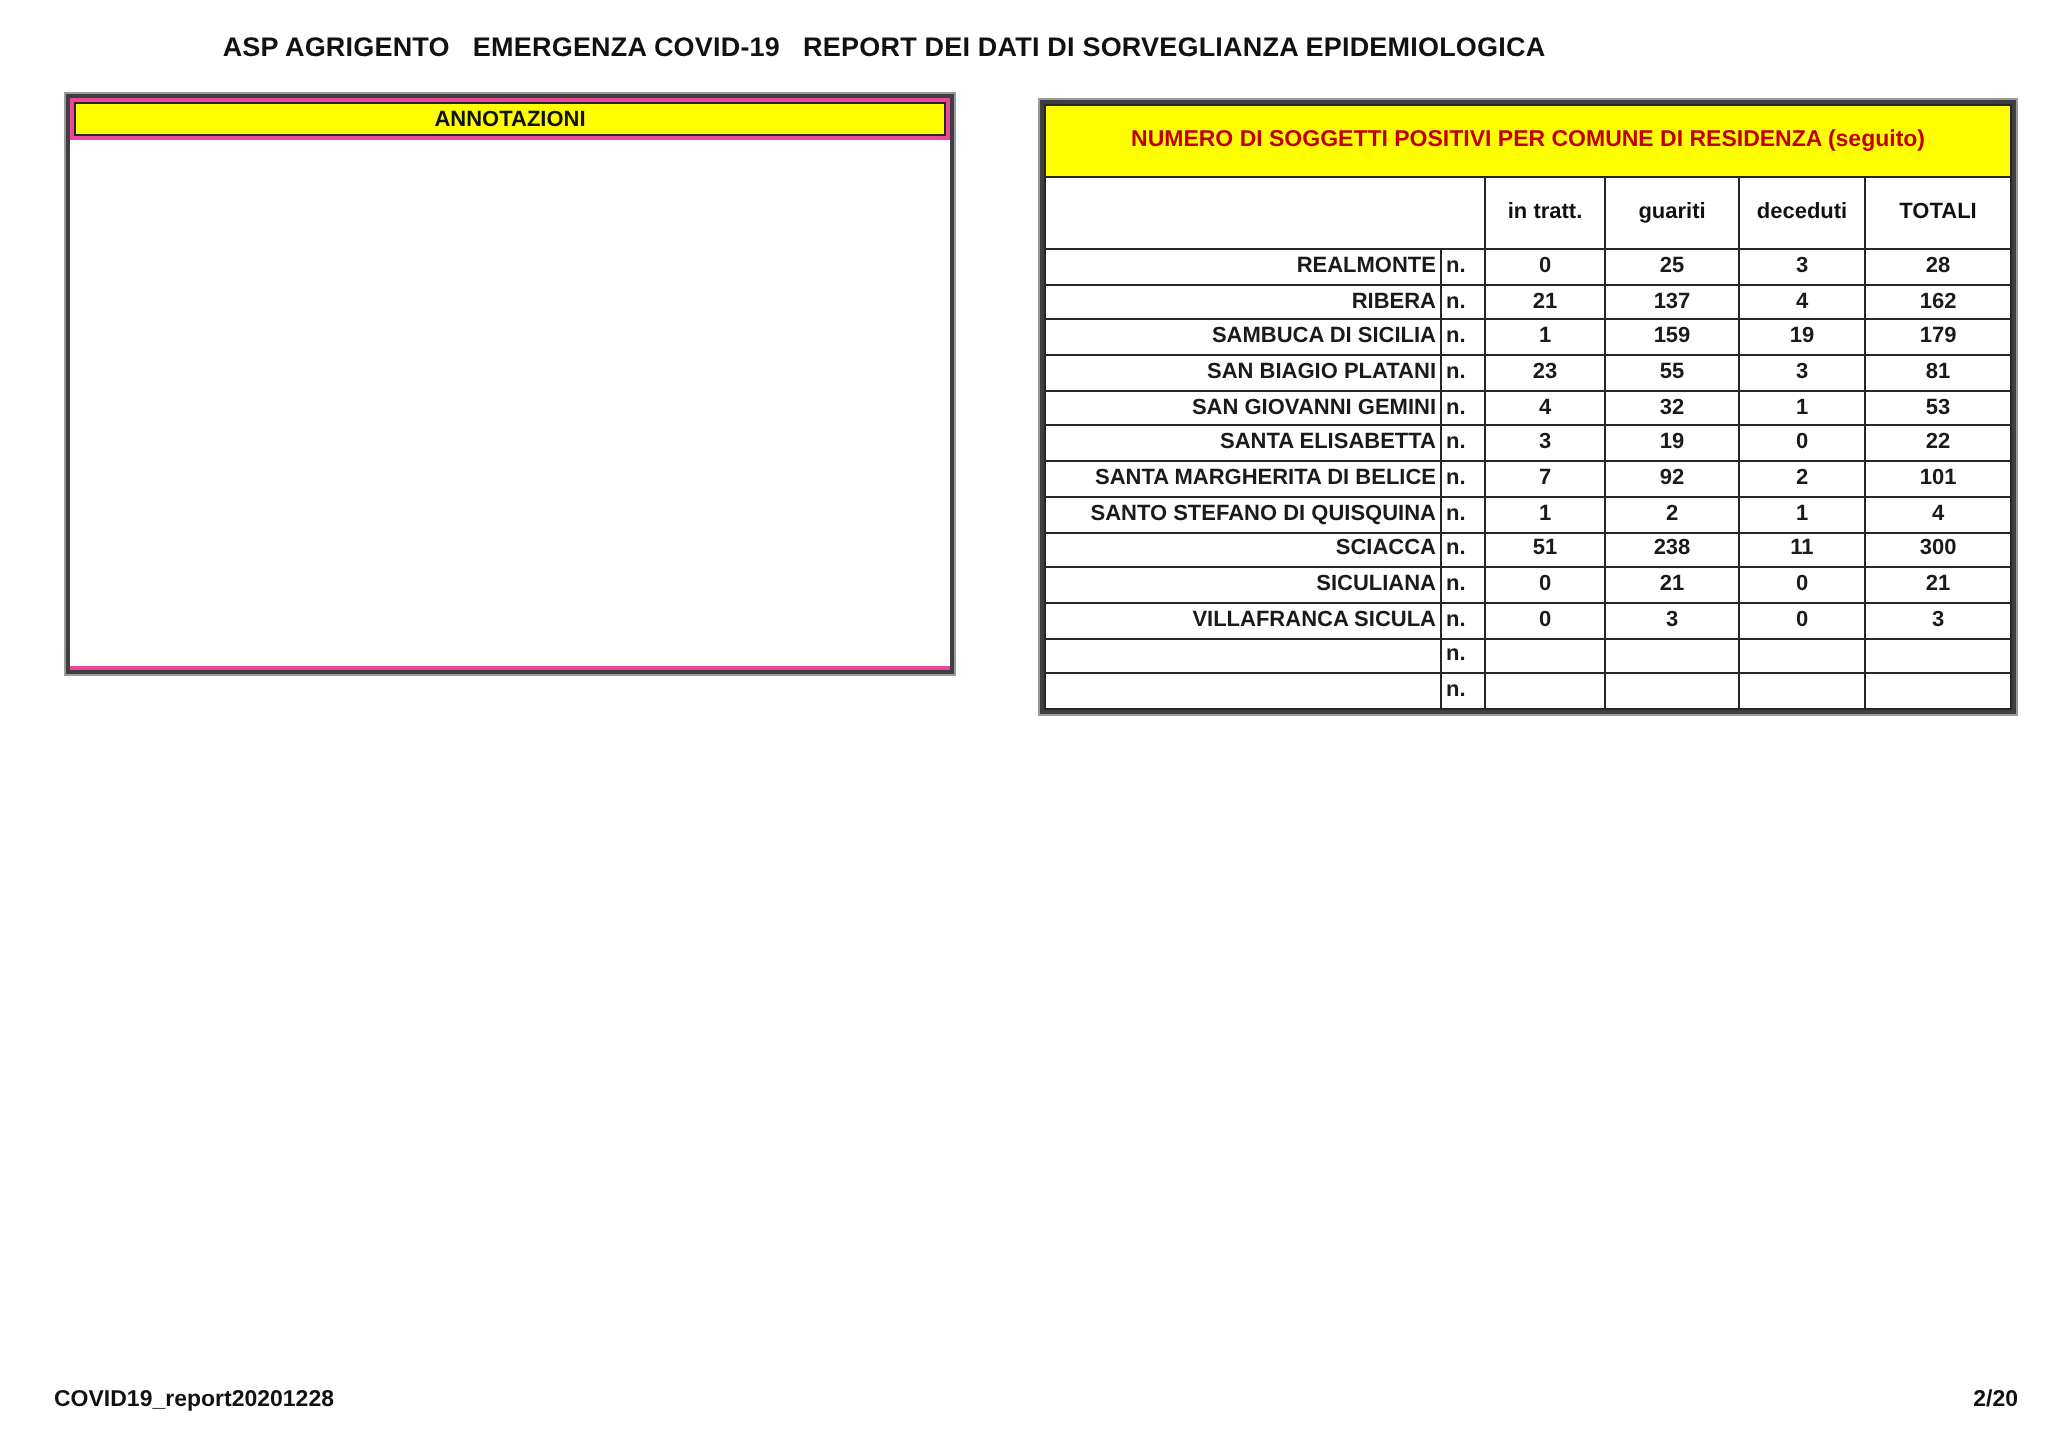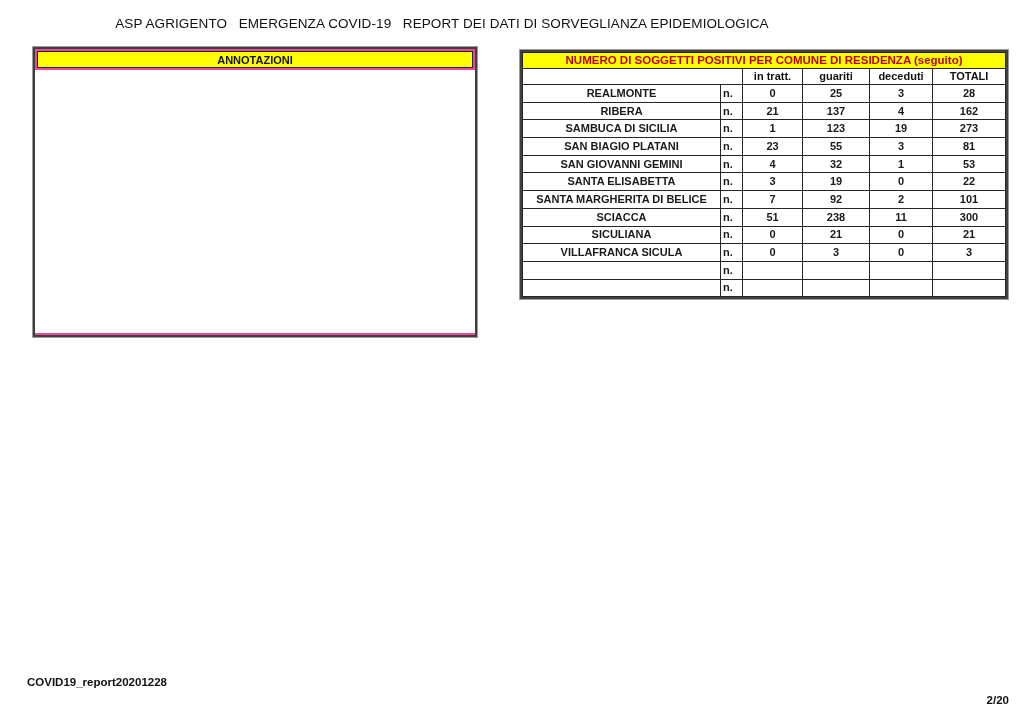--- a/index.html
+++ b/index.html
@@ -9,21 +9,21 @@
     position: relative;
     font-family: "Liberation Sans", sans-serif;
     color: #1a1a1a;
     overflow: hidden;
   }
   .page-title {
     position: absolute;
     top: 16px; left: 0; width: 884px;
     text-align: center;
     font-size: 13.5px;
-    font-weight: normal;
+    font-weight: bold;
     letter-spacing: 0.1px;
     white-space: pre;
     color: #111111;
   }
 
   
   .anno-box {
     position: absolute;
     left: 33px; top: 47px;
     width: 444px; height: 290px;
@@ -59,36 +59,36 @@
   th, td {
     border: 1px solid #262626;
     font-weight: bold;
     font-size: 11px;
     line-height: 1;
     vertical-align: middle;
     overflow: hidden;
     white-space: nowrap;
   }
   tr { height: 17.7px; }
-  tr.title-row, tr.colhead-row { height: 16px; }
+  tr.title-row, tr.colhead-row { height: 36px; }
   .t-title {
     background: #ffff00;
     color: #c00000;
     font-size: 11.5px;
     text-align: center;
   }
   .colhead-row th { text-align: center; color: #111111; }
-  .c-comune { text-align: center; padding: 0 2px; }
+  .c-comune { text-align: right; padding: 0 2px; }
   .c-unit   { text-align: left; padding: 0 2px; }
   .c-num    { text-align: center; padding: 0 2px; }
 
   
   .footer-left {
     position: absolute;
-    left: 27px; top: 676px;
+    left: 27px; top: 694px;
     font-size: 11.5px; font-weight: bold; color: #111111;
   }
   .footer-right {
     position: absolute;
     right: 15px; top: 694px;
     font-size: 11.5px; font-weight: bold; color: #111111;
   }
 </style>
 </head>
 <body>
@@ -136,23 +136,23 @@
           <td class="c-unit">n.</td>
           <td class="c-num">21</td>
           <td class="c-num">137</td>
           <td class="c-num">4</td>
           <td class="c-num">162</td>
         </tr>
         <tr>
           <td class="c-comune">SAMBUCA DI SICILIA</td>
           <td class="c-unit">n.</td>
           <td class="c-num">1</td>
-          <td class="c-num">123</td>
+          <td class="c-num">159</td>
           <td class="c-num">19</td>
-          <td class="c-num">273</td>
+          <td class="c-num">179</td>
         </tr>
         <tr>
           <td class="c-comune">SAN BIAGIO PLATANI</td>
           <td class="c-unit">n.</td>
           <td class="c-num">23</td>
           <td class="c-num">55</td>
           <td class="c-num">3</td>
           <td class="c-num">81</td>
         </tr>
         <tr>
@@ -173,20 +173,28 @@
         </tr>
         <tr>
           <td class="c-comune">SANTA MARGHERITA DI BELICE</td>
           <td class="c-unit">n.</td>
           <td class="c-num">7</td>
           <td class="c-num">92</td>
           <td class="c-num">2</td>
           <td class="c-num">101</td>
         </tr>
         <tr>
+          <td class="c-comune">SANTO STEFANO DI QUISQUINA</td>
+          <td class="c-unit">n.</td>
+          <td class="c-num">1</td>
+          <td class="c-num">2</td>
+          <td class="c-num">1</td>
+          <td class="c-num">4</td>
+        </tr>
+        <tr>
           <td class="c-comune">SCIACCA</td>
           <td class="c-unit">n.</td>
           <td class="c-num">51</td>
           <td class="c-num">238</td>
           <td class="c-num">11</td>
           <td class="c-num">300</td>
         </tr>
         <tr>
           <td class="c-comune">SICULIANA</td>
           <td class="c-unit">n.</td>

